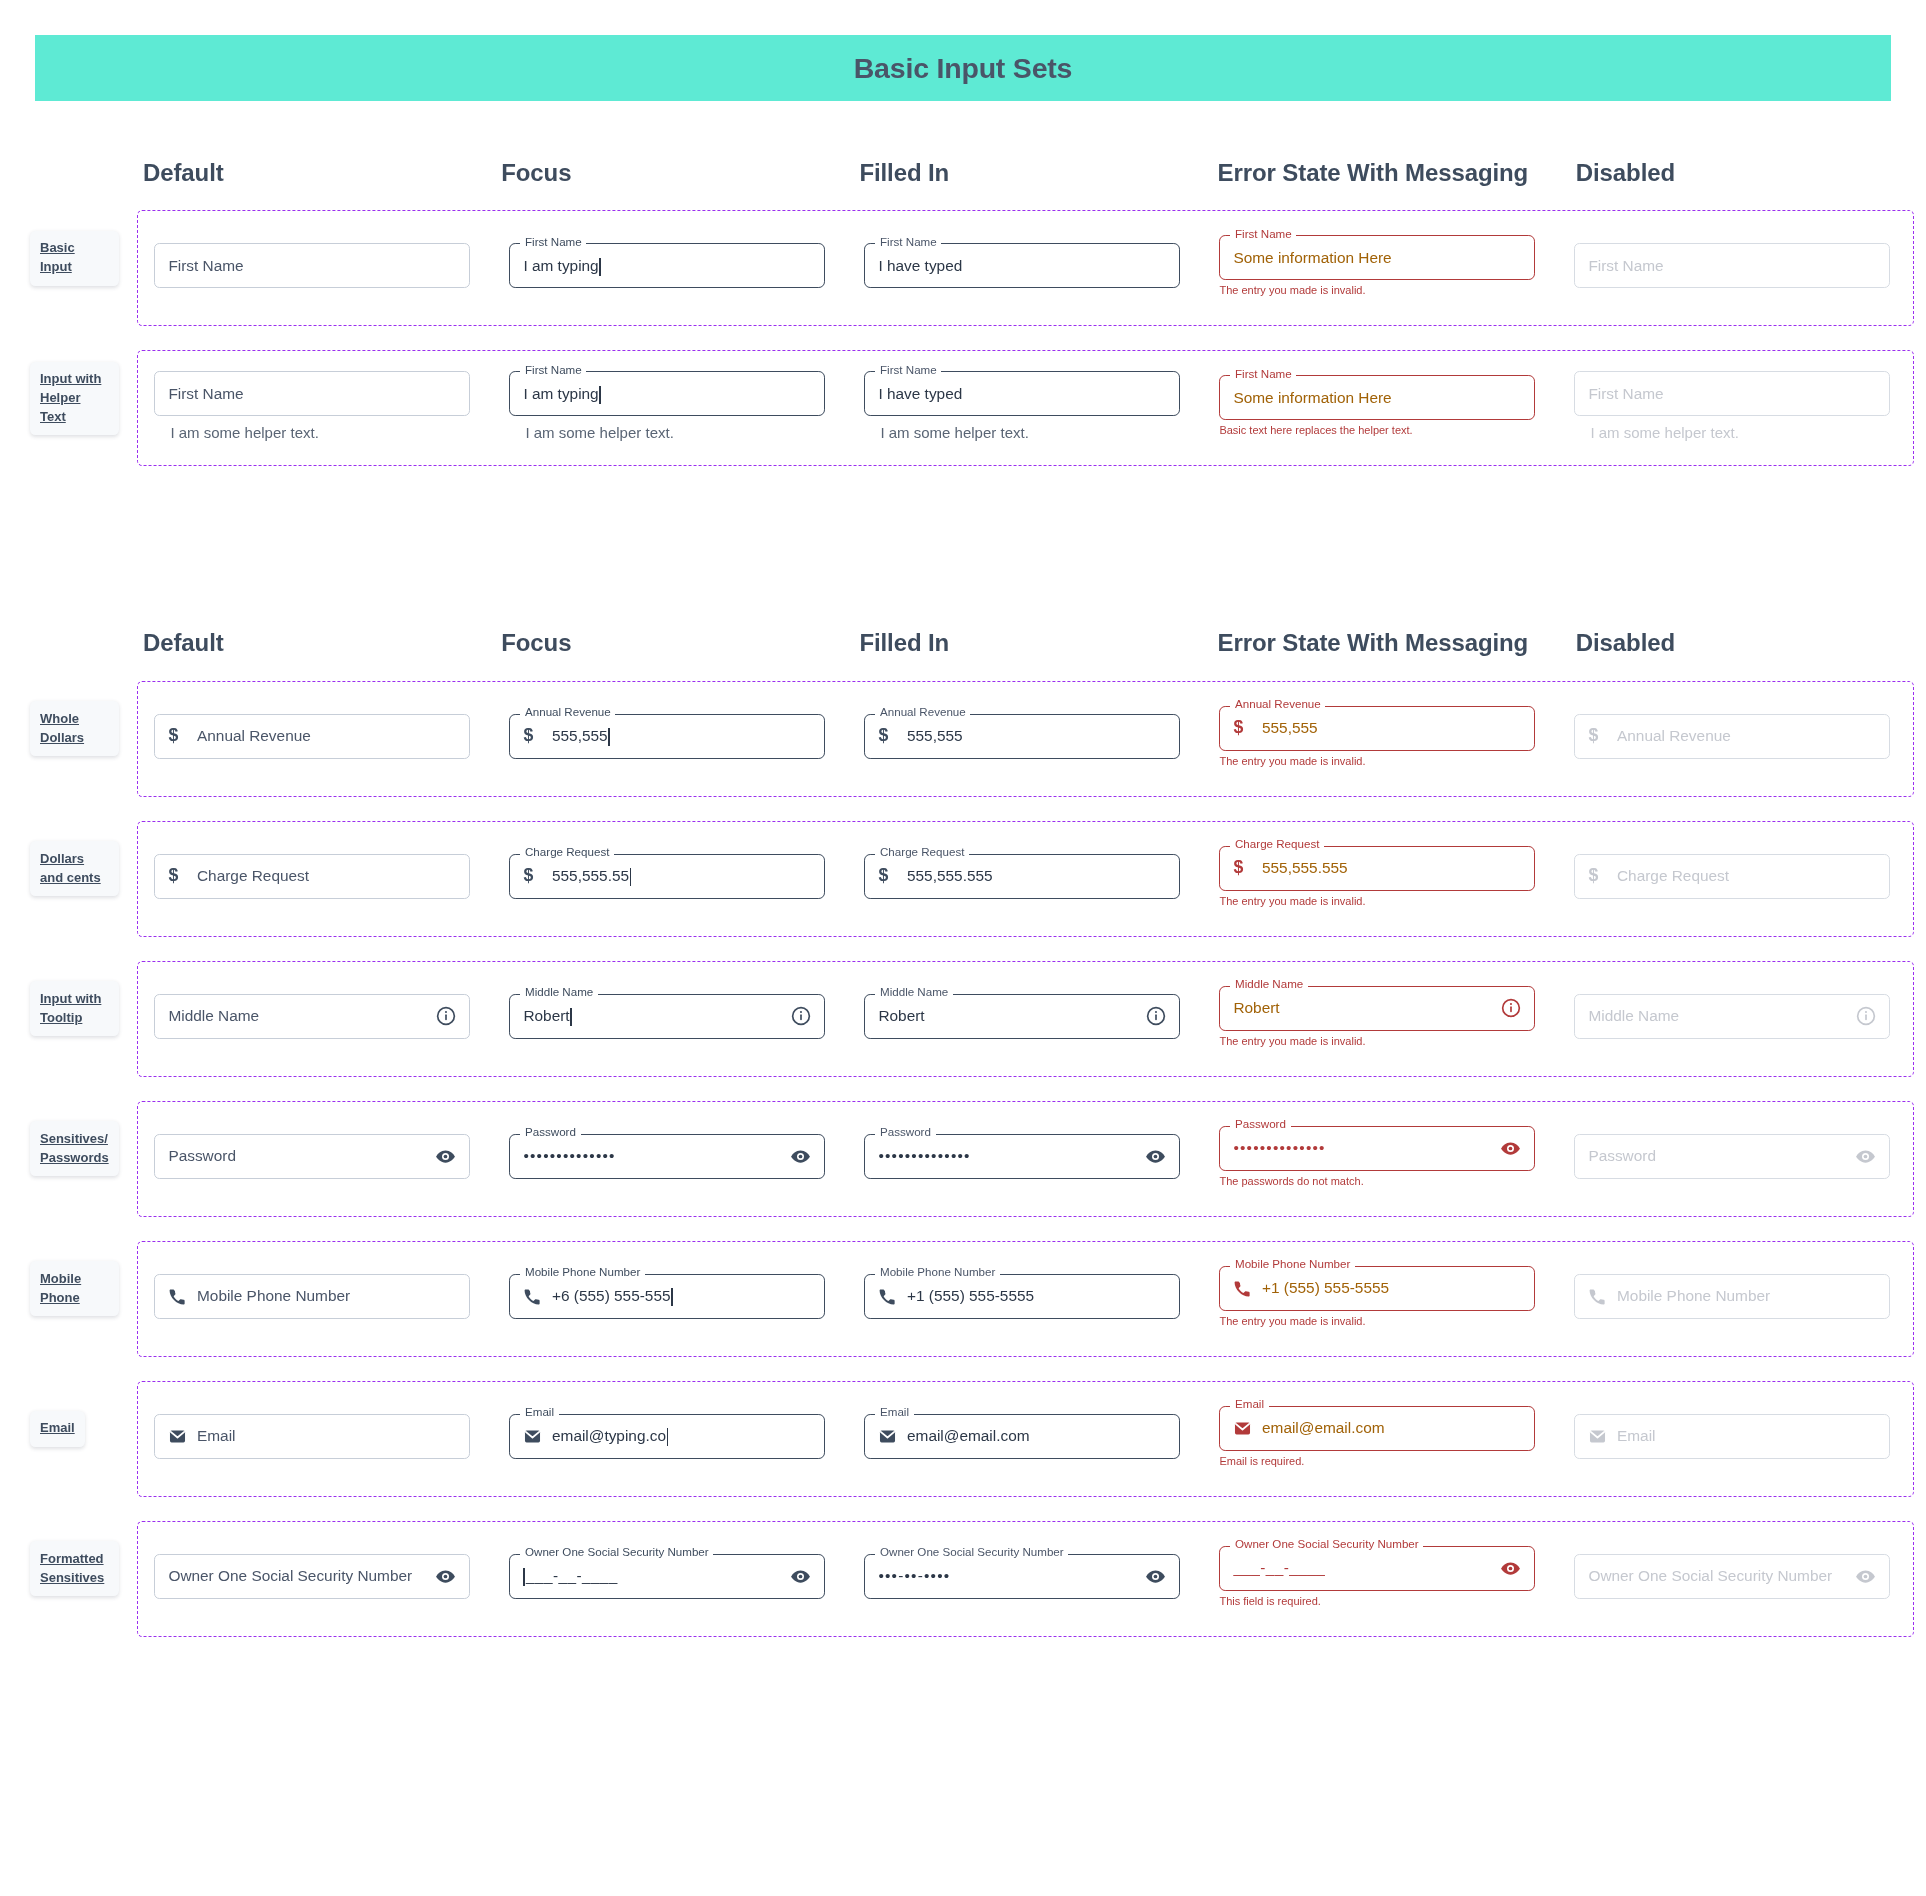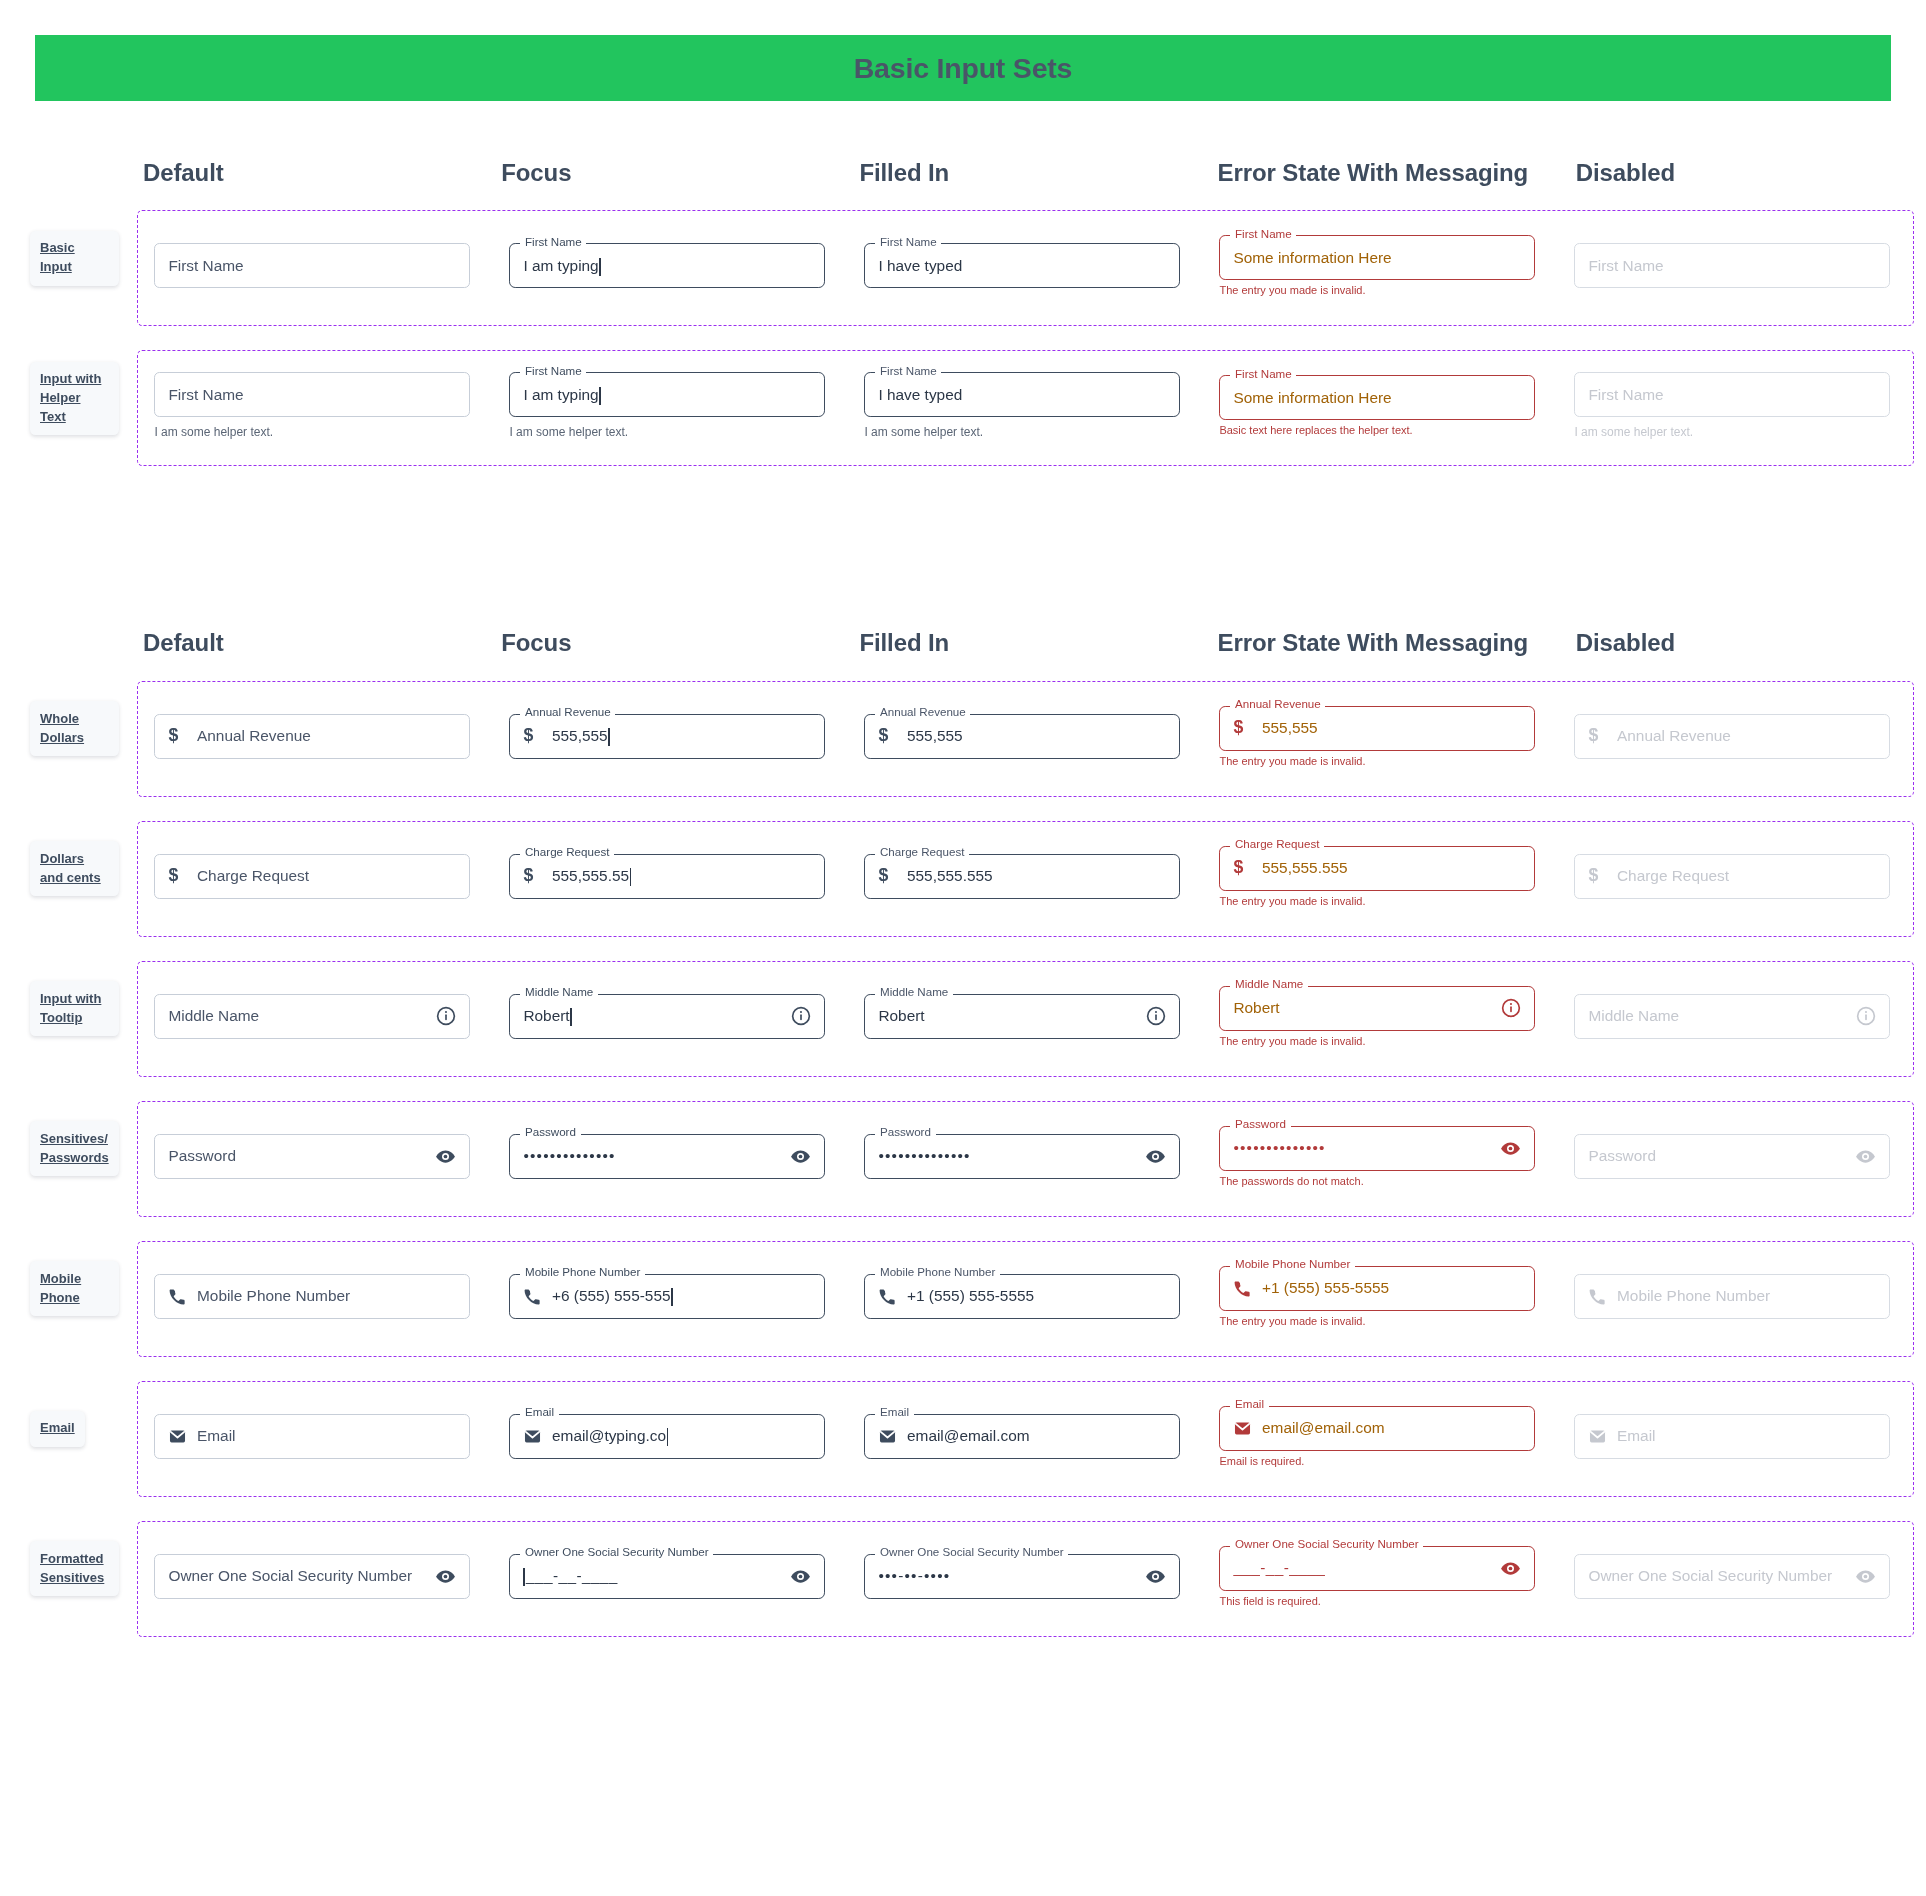--- a/index.html
+++ b/index.html
@@ -11,21 +11,21 @@
     color: #4a5568;
     -webkit-font-smoothing: antialiased;
   }
 
   .page { width: 1926px; padding: 0 0 69px 0; }
 
   
   .section-banner {
     margin: 35px 35px 0 35px;
     height: 66px;
-    background: #22c55e;
+    background: #5eead4;
     display: flex;
     align-items: center;
     justify-content: center;
   }
   .section-banner-title {
     font-size: 28.5px;
     font-weight: 700;
     color: #4a5568;
     letter-spacing: -0.2px;
   }
@@ -165,22 +165,23 @@
   .error-label { color: #b23a3a !important; }
   .error-msg {
     margin-top: 4px;
     font-size: 11px;
     color: #b23a3a;
   }
 
   
   .helper {
     margin-top: 7.7px;
-    font-size: 12px;
+    font-size: 15px;
     color: #5a6575;
+    margin-left: 16px;
   }
   .helper.dim { color: #c5c8cf; }
 
   
   .box.disabled { border-color: #d7dce3; }
   .box.disabled .ph { color: #c5c8cf; }
 
   
   .lead-icon {
     width: 21.6px;

